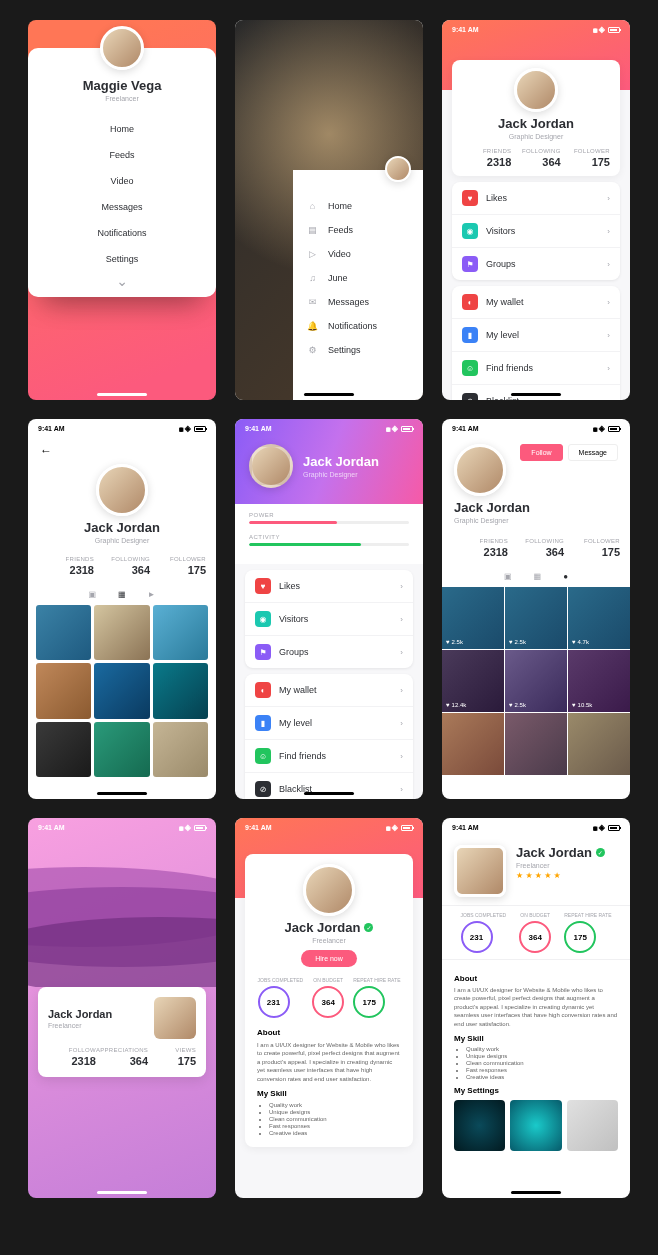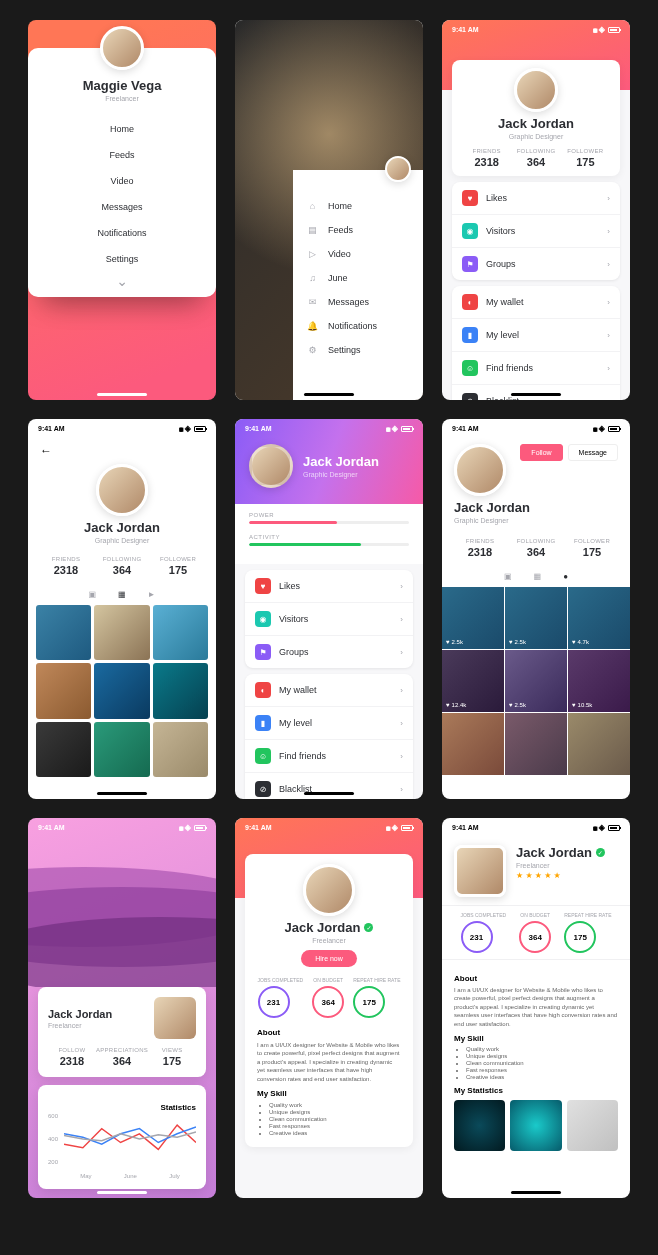--- a/index.html
+++ b/index.html
@@ -27,21 +27,21 @@
 .icon-wifi::before{content:"◈";font-size:8px}
 .icon-bat{width:12px;height:6px;border:1px solid currentColor;border-radius:1px;position:relative}
 .icon-bat::after{content:"";position:absolute;right:-2px;top:1px;width:1px;height:2px;background:currentColor}
 .icon-bat::before{content:"";position:absolute;left:1px;top:1px;right:2px;bottom:1px;background:currentColor}
 .avatar{width:44px;height:44px;border-radius:50%;background:linear-gradient(135deg,#e8d5b7,#b08968);border:3px solid #fff;box-shadow:0 2px 8px rgba(0,0,0,.15)}
 .avatar.sm{width:26px;height:26px;border-width:2px}
 .avatar.lg{width:52px;height:52px}
 .name{font-size:13px;font-weight:700;color:var(--dark)}
 .role{font-size:7px;color:var(--gray);margin-top:2px}
 .stats{display:flex;justify-content:space-around;padding:8px 10px}
-.stat{text-align:center;flex:1}
+.stat{text-align:right;flex:1}
 .stat-label{font-size:6px;color:var(--gray);text-transform:uppercase;letter-spacing:.3px}
 .stat-val{font-size:11px;font-weight:700;color:var(--dark);margin-top:2px}
 .card{background:#fff;border-radius:8px;box-shadow:0 1px 3px rgba(0,0,0,.08);margin:6px 10px}
 .list-item{display:flex;align-items:center;padding:8px 10px;border-bottom:1px solid #f2f2f4}
 .list-item:last-child{border-bottom:none}
 .li-icon{width:16px;height:16px;border-radius:4px;margin-right:8px;display:flex;align-items:center;justify-content:center;color:#fff;font-size:8px}
 .li-label{flex:1;font-size:9px;color:var(--dark);font-weight:500}
 .chev{color:var(--gray);font-size:8px}
 .chev::before{content:"›"}
 .homebar{position:absolute;bottom:4px;left:50%;transform:translateX(-50%);width:50px;height:3px;background:#000;border-radius:2px}
@@ -519,40 +519,20 @@
           <div class="stat">
             <div class="stat-label">APPRECIATIONS</div>
             <div class="stat-val">364</div>
           </div>
           <div class="stat">
             <div class="stat-label">VIEWS</div>
             <div class="stat-val">175</div>
           </div>
         </div>
   </div>
-  <div class="card7" style="margin-top:8px">
-    <div class="chart">
-      <div class="chart-title">Statistics</div>
-      <div class="ylabs" id="s7yl">
-            <span>600</span>
-            <span>400</span>
-            <span>200</span>
-          </div>
-      <svg id="s7svg" viewBox="0 0 140 52" preserveAspectRatio="none">
-            <path d="M0.0,31.2 L20.0,34.7 L40.0,15.6 L60.0,29.5 L80.0,20.8 L100.0,36.4 L120.0,12.1 L140.0,29.5" fill="none" stroke="#ef4444" stroke-width="1.5"></path>
-            <path d="M0.0,20.8 L20.0,24.3 L40.0,31.2 L60.0,20.8 L80.0,15.6 L100.0,29.5 L120.0,20.8 L140.0,13.9" fill="none" stroke="#3b82f6" stroke-width="1.5"></path>
-            <path d="M0.0,22.5 L20.0,26.0 L40.0,27.7 L60.0,20.8 L80.0,26.0 L100.0,21.7 L120.0,24.3 L140.0,19.1" fill="none" stroke="#a5a6ad" stroke-width="1.5"></path>
-          </svg>
-      <div class="xlabs" id="s7xl">
-            <span>May</span>
-            <span>June</span>
-            <span>July</span>
-          </div>
-    </div>
-  </div>
   <div class="homebar" style="background:#fff"></div>
 </div>
 
 <div class="phone" id="s8">
   <div class="hdr">
     <div class="status">
       <span>9:41 AM</span>
       <span class="right">
             <span class="icon-sig"></span>
             <span class="icon-wifi"></span>
@@ -635,21 +615,21 @@
     <h4>About</h4>
     <p>I am a UI/UX designer for Website &amp; Mobile who likes to create powerful, pixel perfect designs that augment a product's appeal. I specialize in creating dynamic yet seamless user interfaces that have high conversion rates and end user satisfaction.</p>
     <h4>My Skill</h4>
     <ul id="s9skills">
           <li>Quality work</li>
           <li>Unique designs</li>
           <li>Clean communication</li>
           <li>Fast responses</li>
           <li>Creative ideas</li>
         </ul>
-    <h4>My Statistics</h4>
+    <h4>My Settings</h4>
     <div class="port">
       <div class="pimg"></div>
       <div class="pimg"></div>
       <div class="pimg"></div>
     </div>
   </div>
   <div class="homebar"></div>
 </div>
 
 </div>

